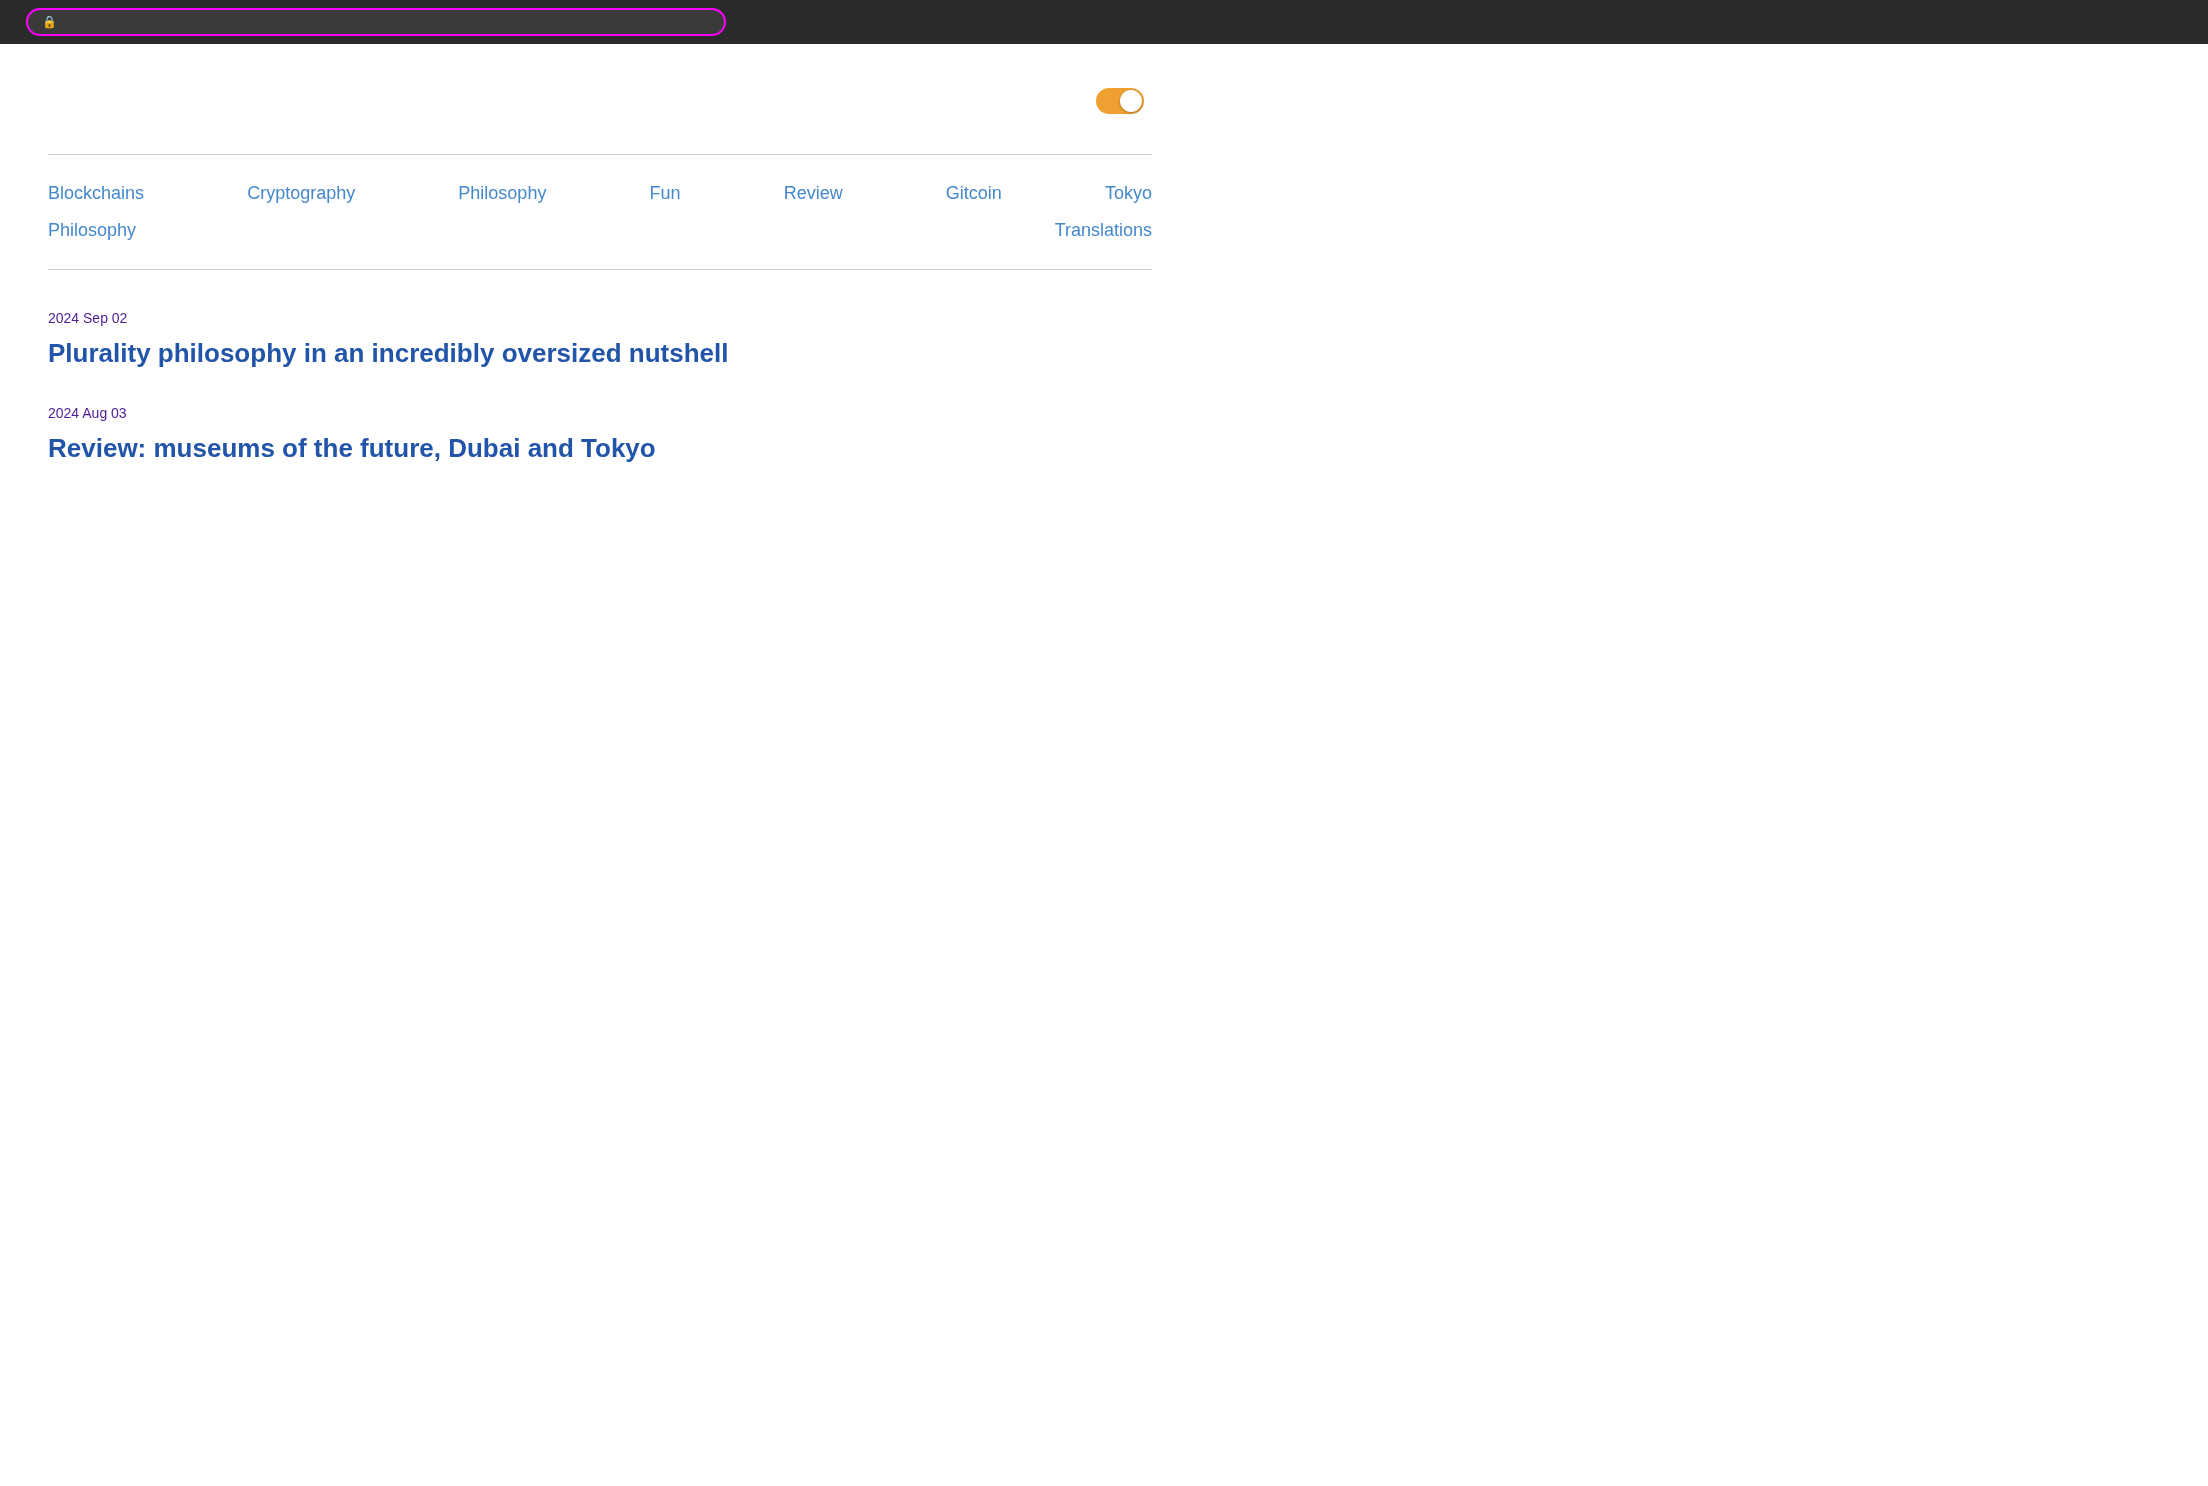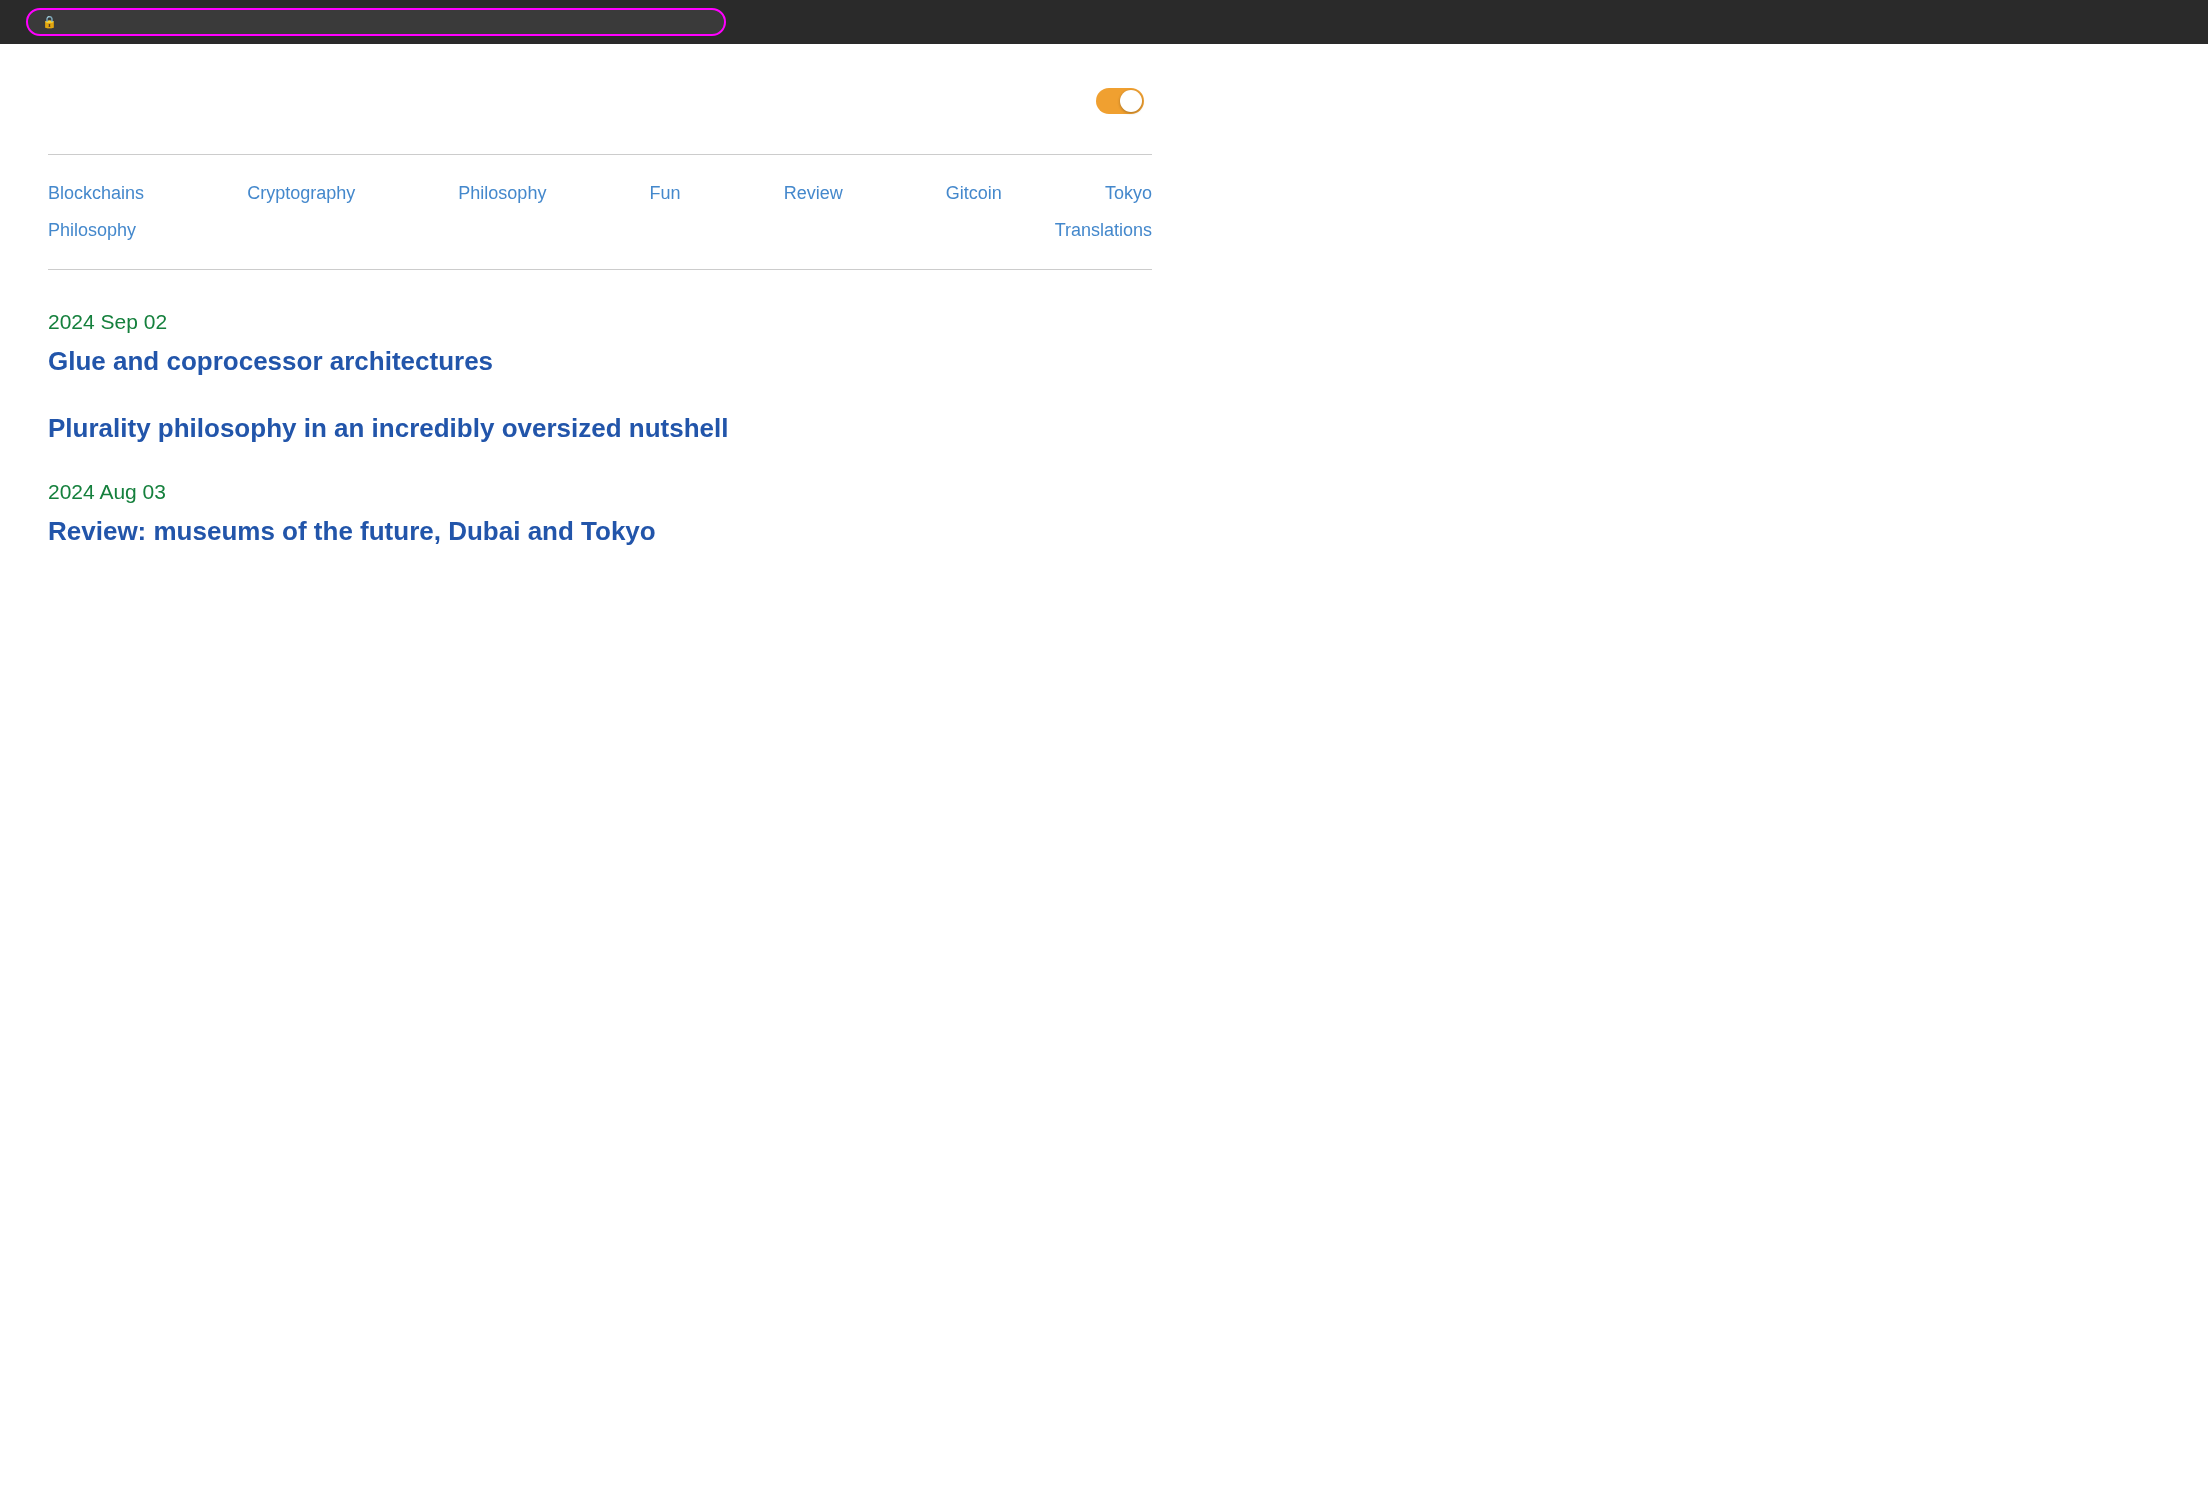--- a/index.html
+++ b/index.html
@@ -155,22 +155,22 @@
       cursor: pointer;
       text-decoration: none;
     }
 
     
     .articles-section {
       margin-top: 40px;
     }
 
     .article-date {
-      font-size: 21px;
-      color: #15803d;
+      font-size: 14px;
+      color: #4c1d95;
       margin-bottom: 12px;
     }
 
     .article-title {
       font-size: 26px;
       font-weight: 700;
       color: #2255aa;
       cursor: pointer;
       margin-bottom: 36px;
       text-decoration: none;
@@ -222,19 +222,18 @@
     <div class="nav-row" id="nav-row-2">
         <a class="nav-link" href="#">Philosophy</a>
         <a class="nav-link" href="#">Translations</a>
       </div>
   </nav>
 
   <hr class="divider">
 
   <div class="articles-section" id="articles-list">
       <div class="article-date">2024 Sep 02</div>
-      <a class="article-title" href="#">Glue and coprocessor architectures</a>
       <a class="article-title" href="#">Plurality philosophy in an incredibly oversized nutshell</a>
       <div class="article-date">2024 Aug 03</div>
       <a class="article-title" href="#">Review: museums of the future, Dubai and Tokyo</a>
     </div>
 
 </div>
 
 </body></html>

